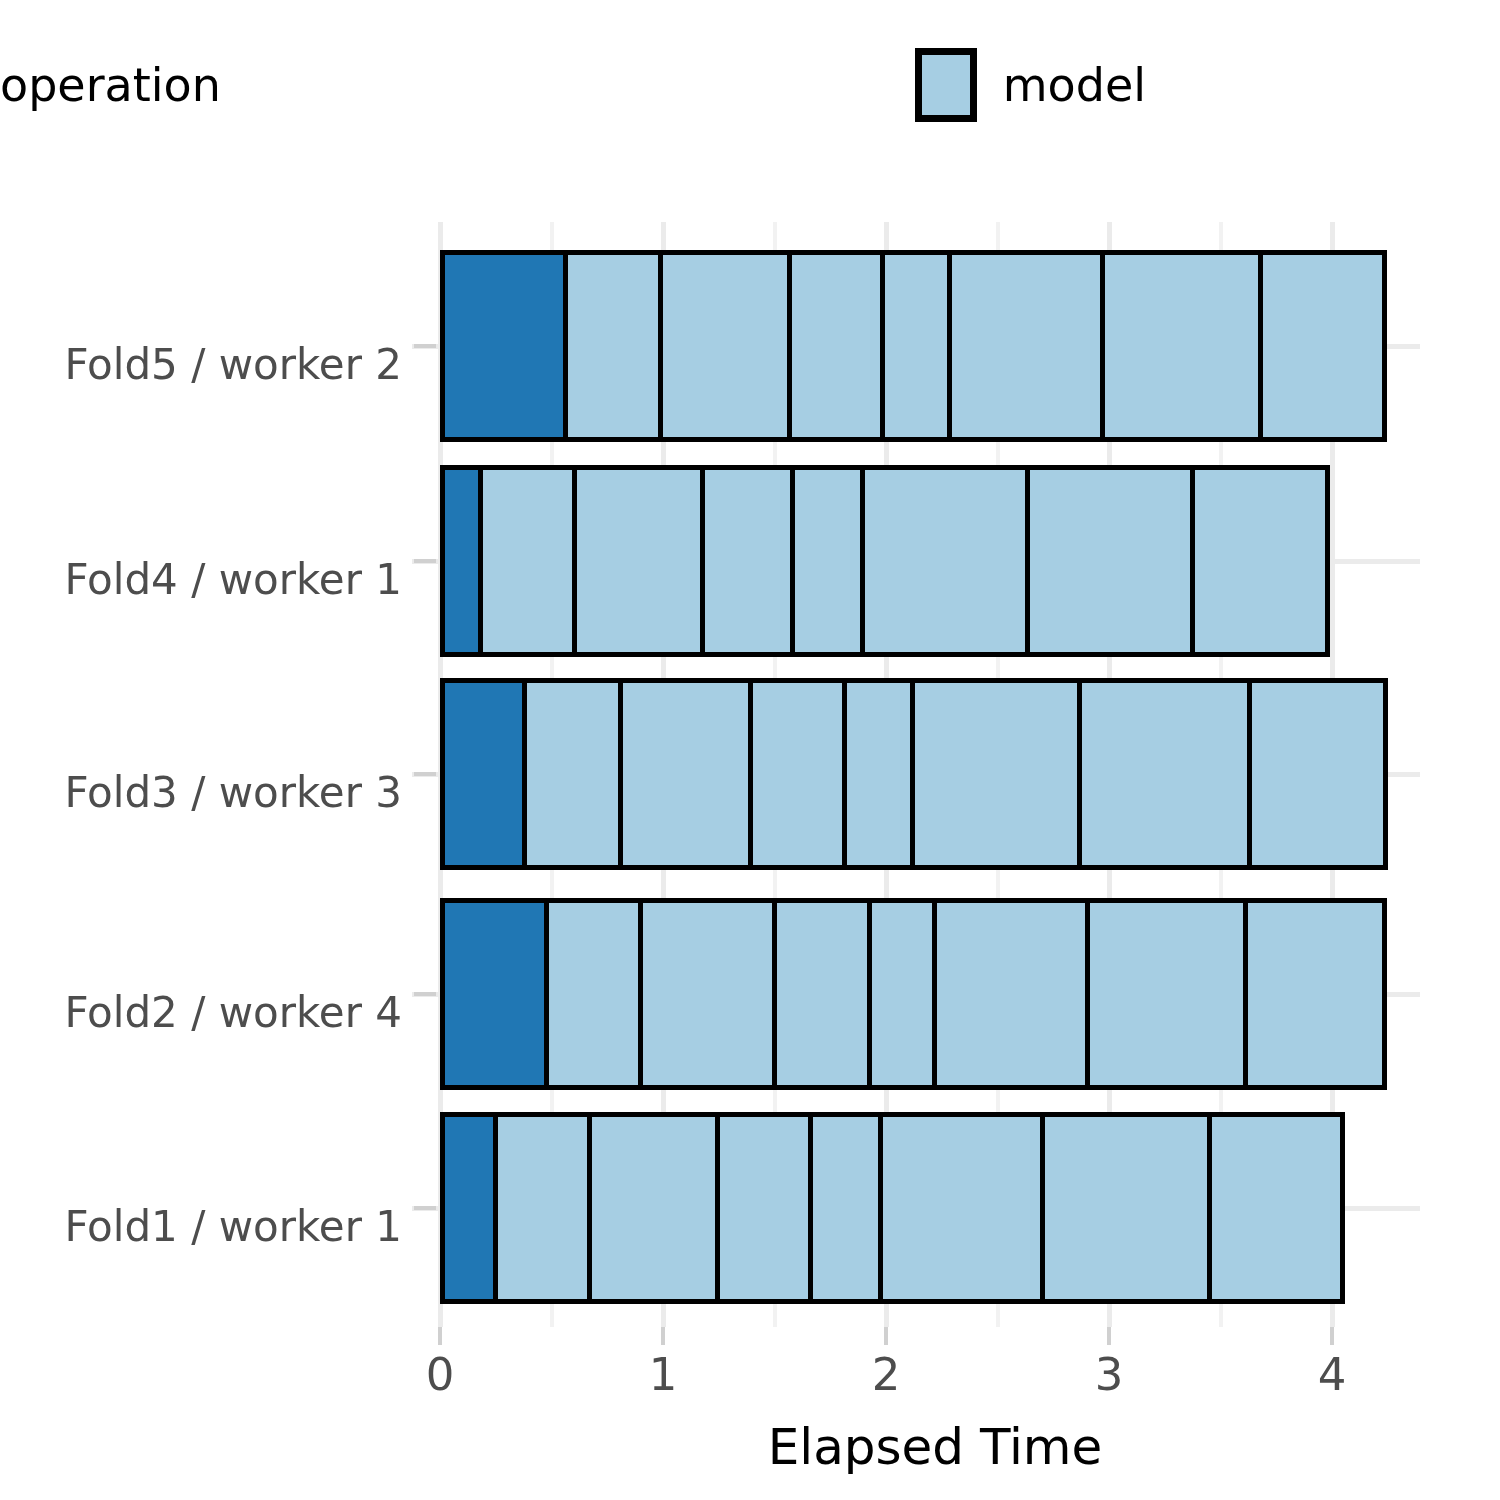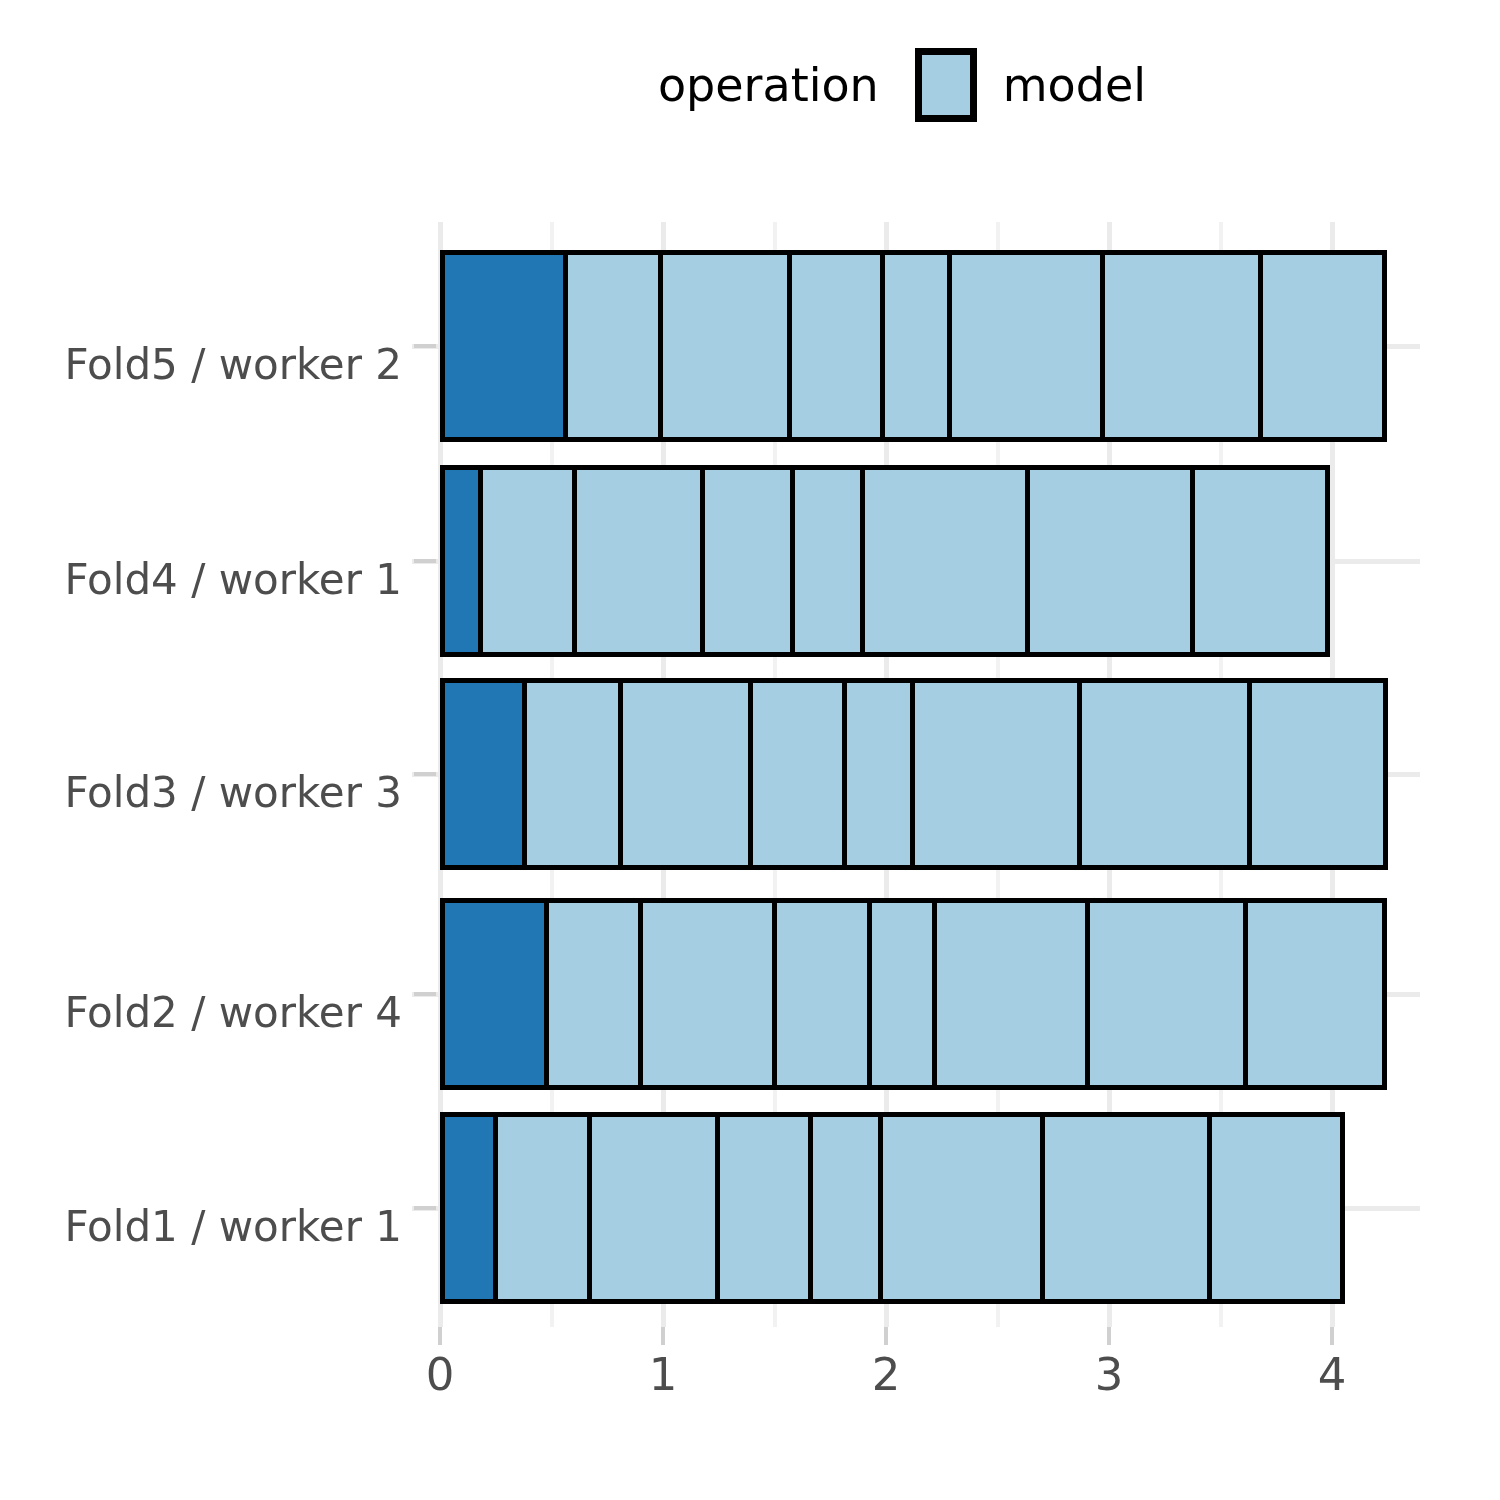--- a/index.html
+++ b/index.html
@@ -21,22 +21,22 @@
   }
 
   
   .legend {
     position: absolute;
     left: 0;
     top: 48px;
     width: 1192px;
     display: flex;
     align-items: center;
-    justify-content: flex-end;
-    gap: 0px;
+    justify-content: space-between;
+    gap: 12px;
   }
   .legend-title {
     font-size: 46px;
     color: #000000;
     letter-spacing: 0px;
     margin-right: 36px;
     white-space: nowrap;
   }
   .legend-key {
     display: flex;
@@ -248,14 +248,17 @@
       <div class="xtick-mark" style="left: 661px;"></div>
       <div class="xtick-label" style="left: 663px;">1</div>
       <div class="xtick-mark" style="left: 884px;"></div>
       <div class="xtick-label" style="left: 886px;">2</div>
       <div class="xtick-mark" style="left: 1107px;"></div>
       <div class="xtick-label" style="left: 1109px;">3</div>
       <div class="xtick-mark" style="left: 1330px;"></div>
       <div class="xtick-label" style="left: 1332px;">4</div>
     </div>
 
+  <div class="xaxis-title">
+    <span class="xaxis-title-inner">Elapsed Time</span>
+  </div>
 
 </div>
 
 </body></html>

